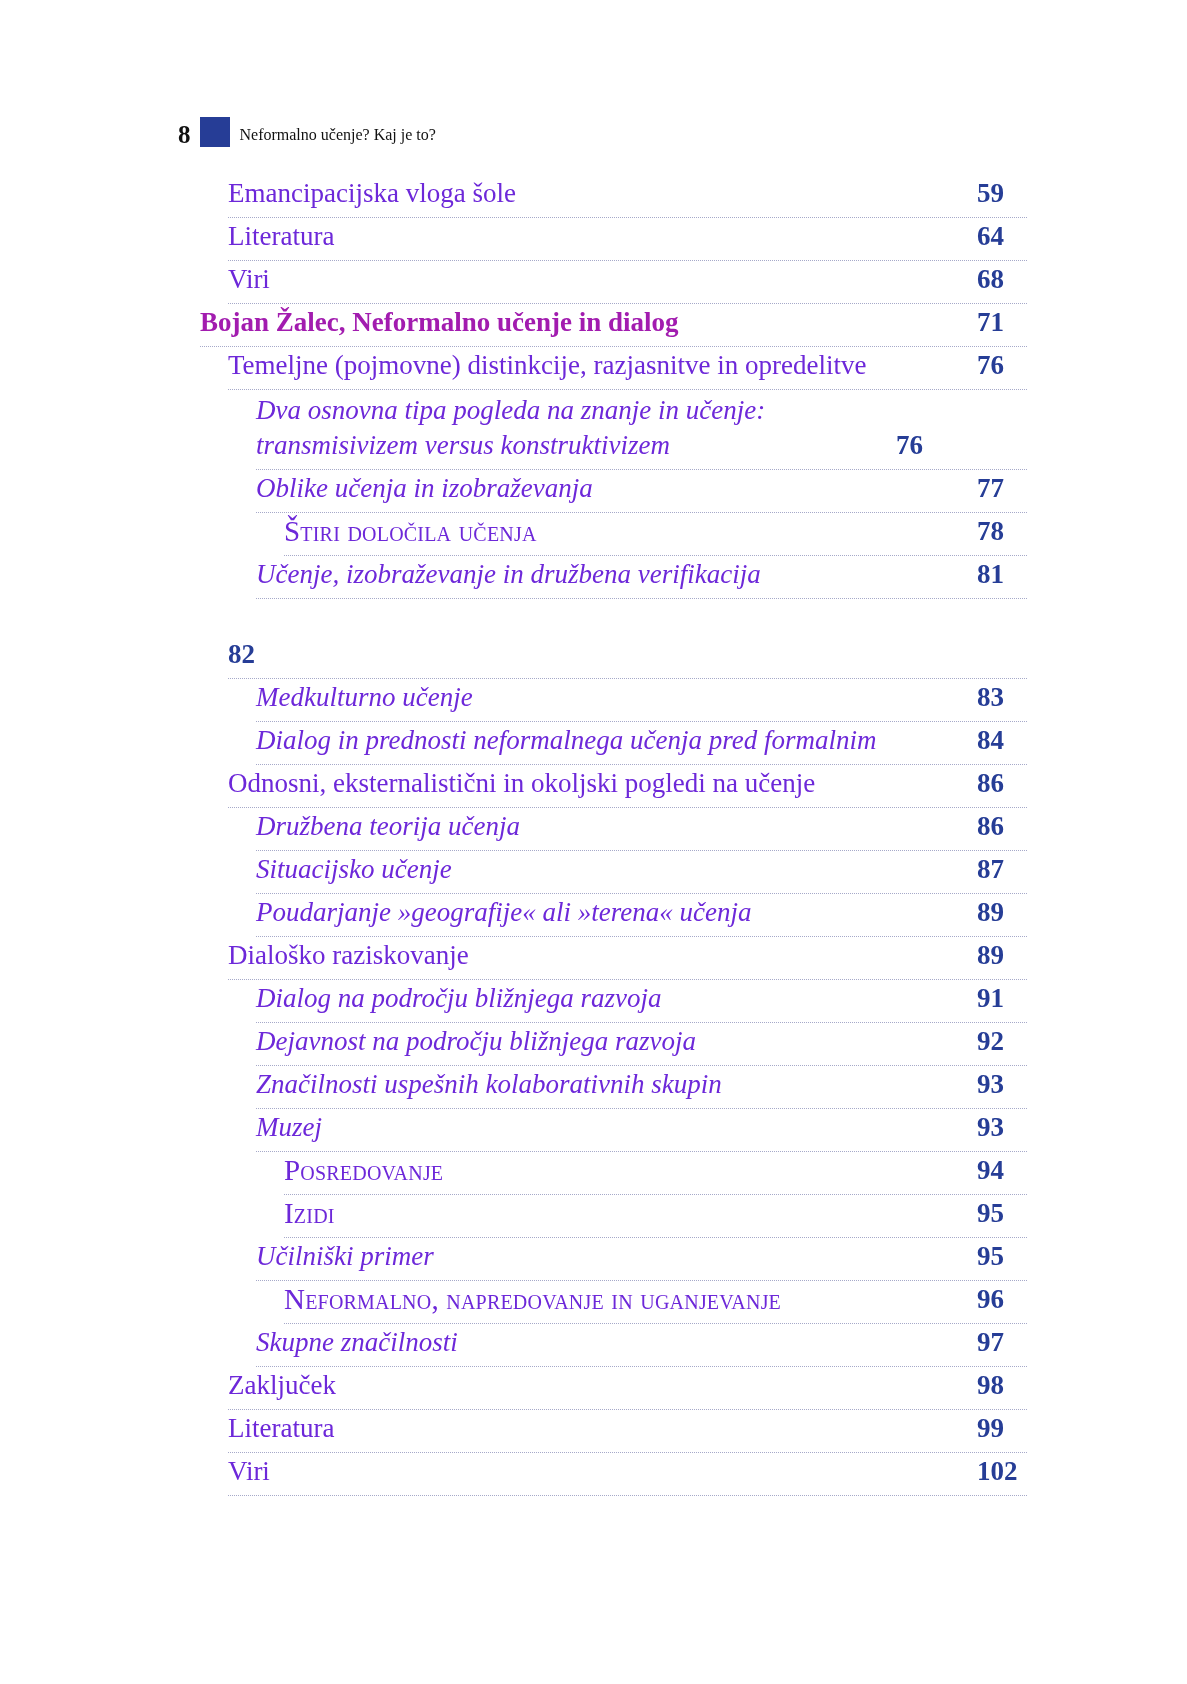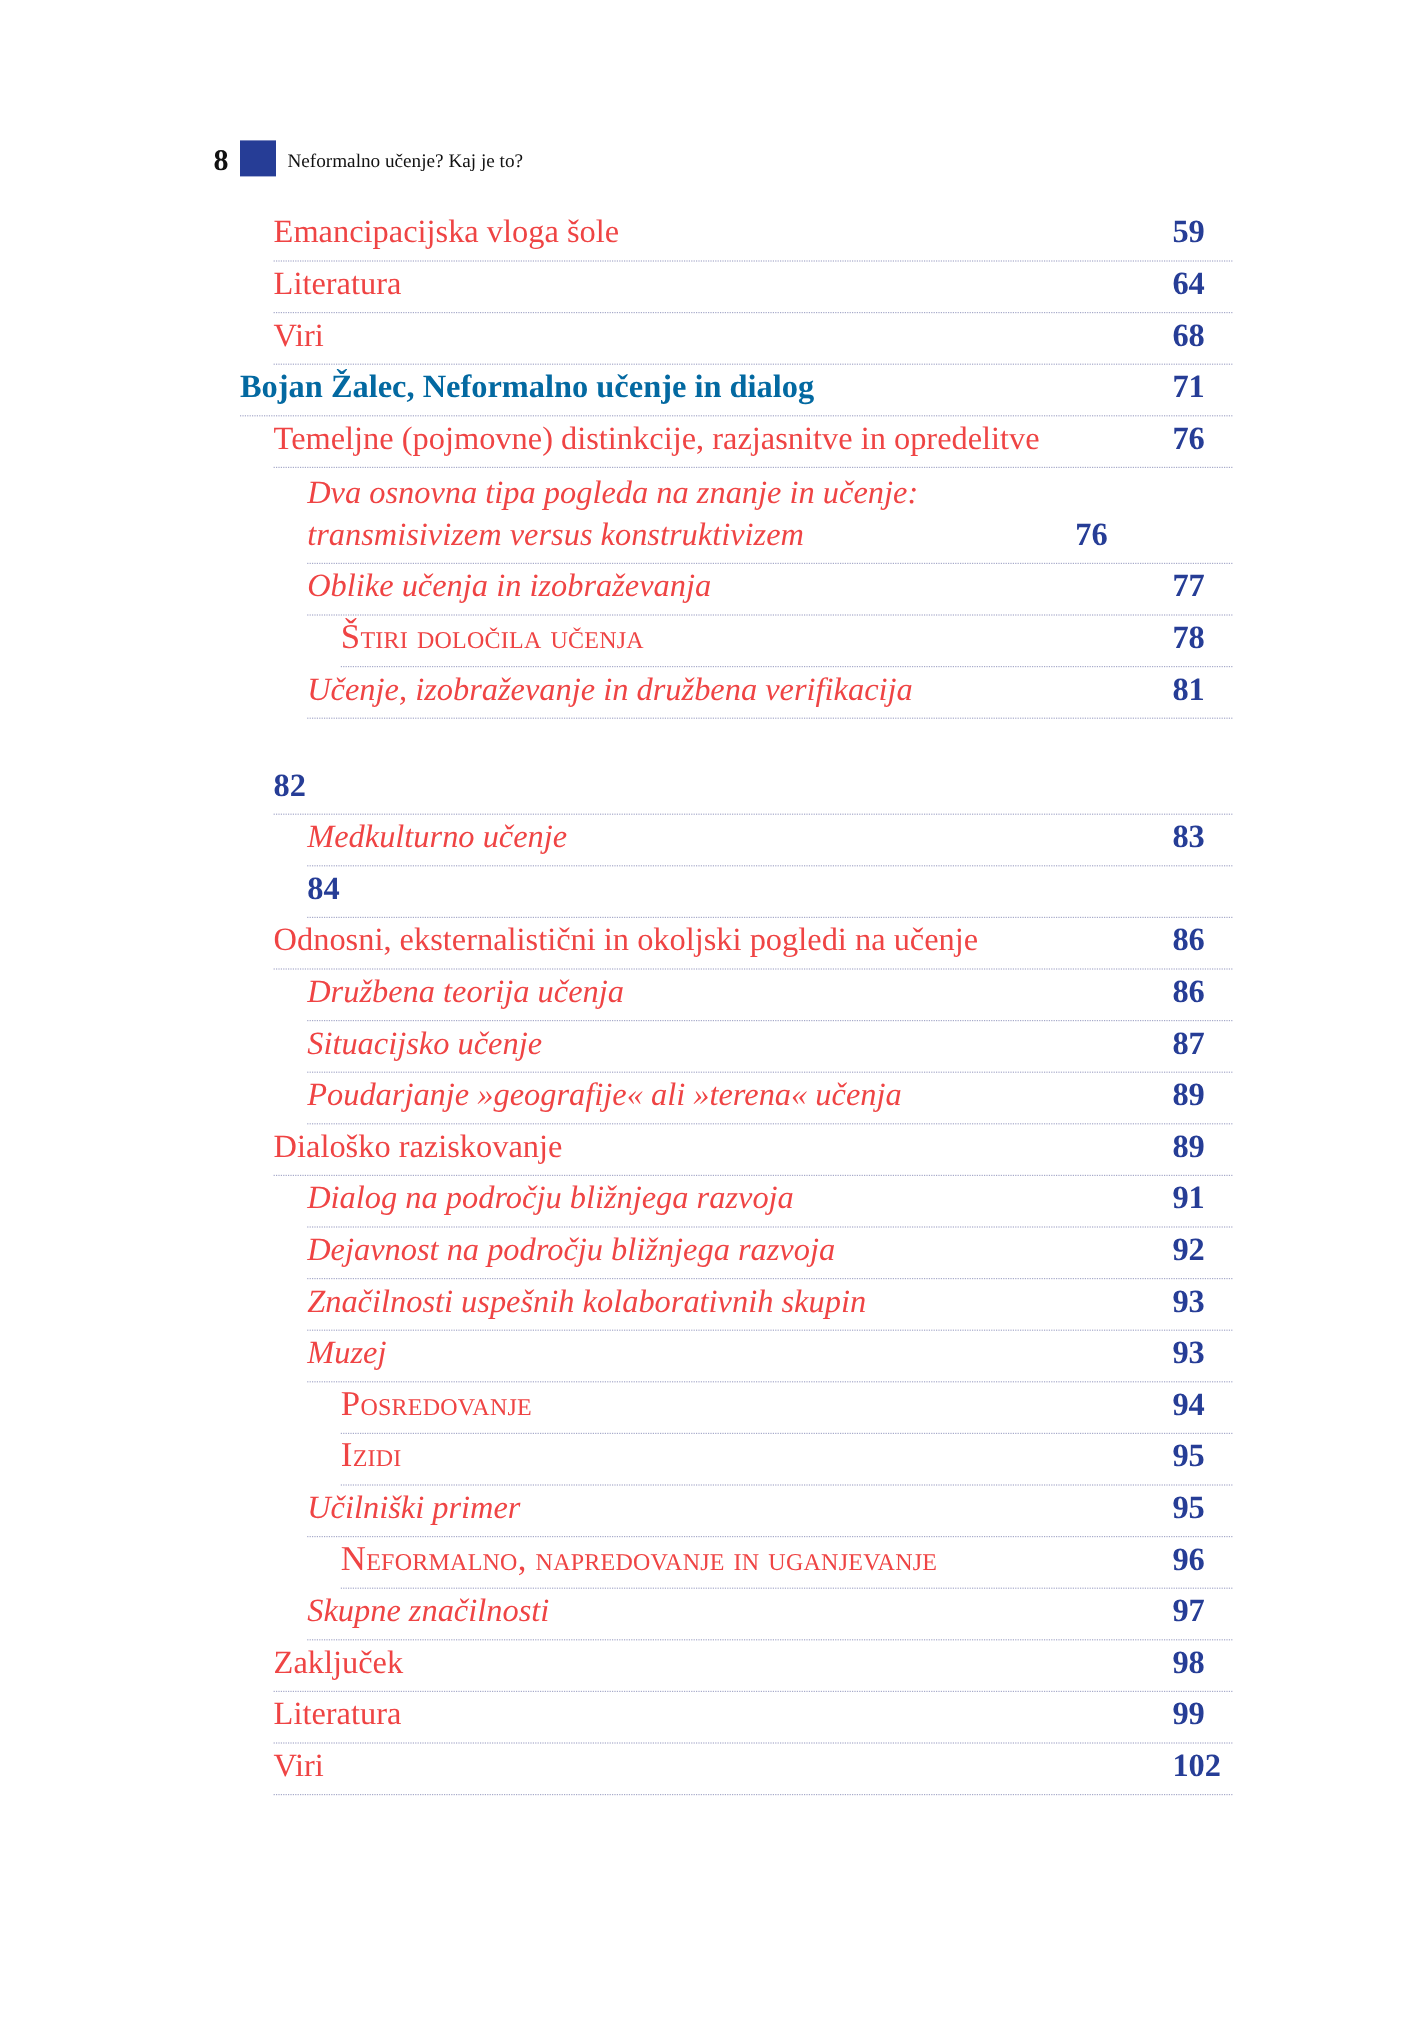--- a/index.html
+++ b/index.html
@@ -62,24 +62,24 @@
   }
   .toc-row.level-0 { margin-left: 200px; }
   .toc-row.level-1 { margin-left: 228px; }
   .toc-row.level-2 { margin-left: 256px; }
   .toc-row.level-3 { margin-left: 284px; }
 
   .toc-title {
     flex: 1;
     font-size: 27px;
     line-height: 35px;
-    color: #ef4444;
+    color: #6d28d9;
   }
   .level-0 .toc-title {
-    color: #0369a1;
+    color: #a21caf;
     font-weight: bold;
     font-size: 27px;
   }
   .level-2 .toc-title {
     font-style: italic;
   }
   .level-3 .toc-title {
     font-variant: small-caps;
     font-size: 29px;
     letter-spacing: 0.2px;
@@ -140,20 +140,21 @@
       <span class="toc-page">81</span>
     </div>
   <div class="toc-row level-1 two-line">
       <span class="toc-page">82</span>
     </div>
   <div class="toc-row level-2">
       <span class="toc-title">Medkulturno učenje</span>
       <span class="toc-page">83</span>
     </div>
   <div class="toc-row level-2">
+      <span class="toc-title">Dialog in prednosti neformalnega učenja pred formalnim</span>
       <span class="toc-page">84</span>
     </div>
   <div class="toc-row level-1">
       <span class="toc-title">Odnosni, eksternalistični in okoljski pogledi na učenje</span>
       <span class="toc-page">86</span>
     </div>
   <div class="toc-row level-2">
       <span class="toc-title">Družbena teorija učenja</span>
       <span class="toc-page">86</span>
     </div>

